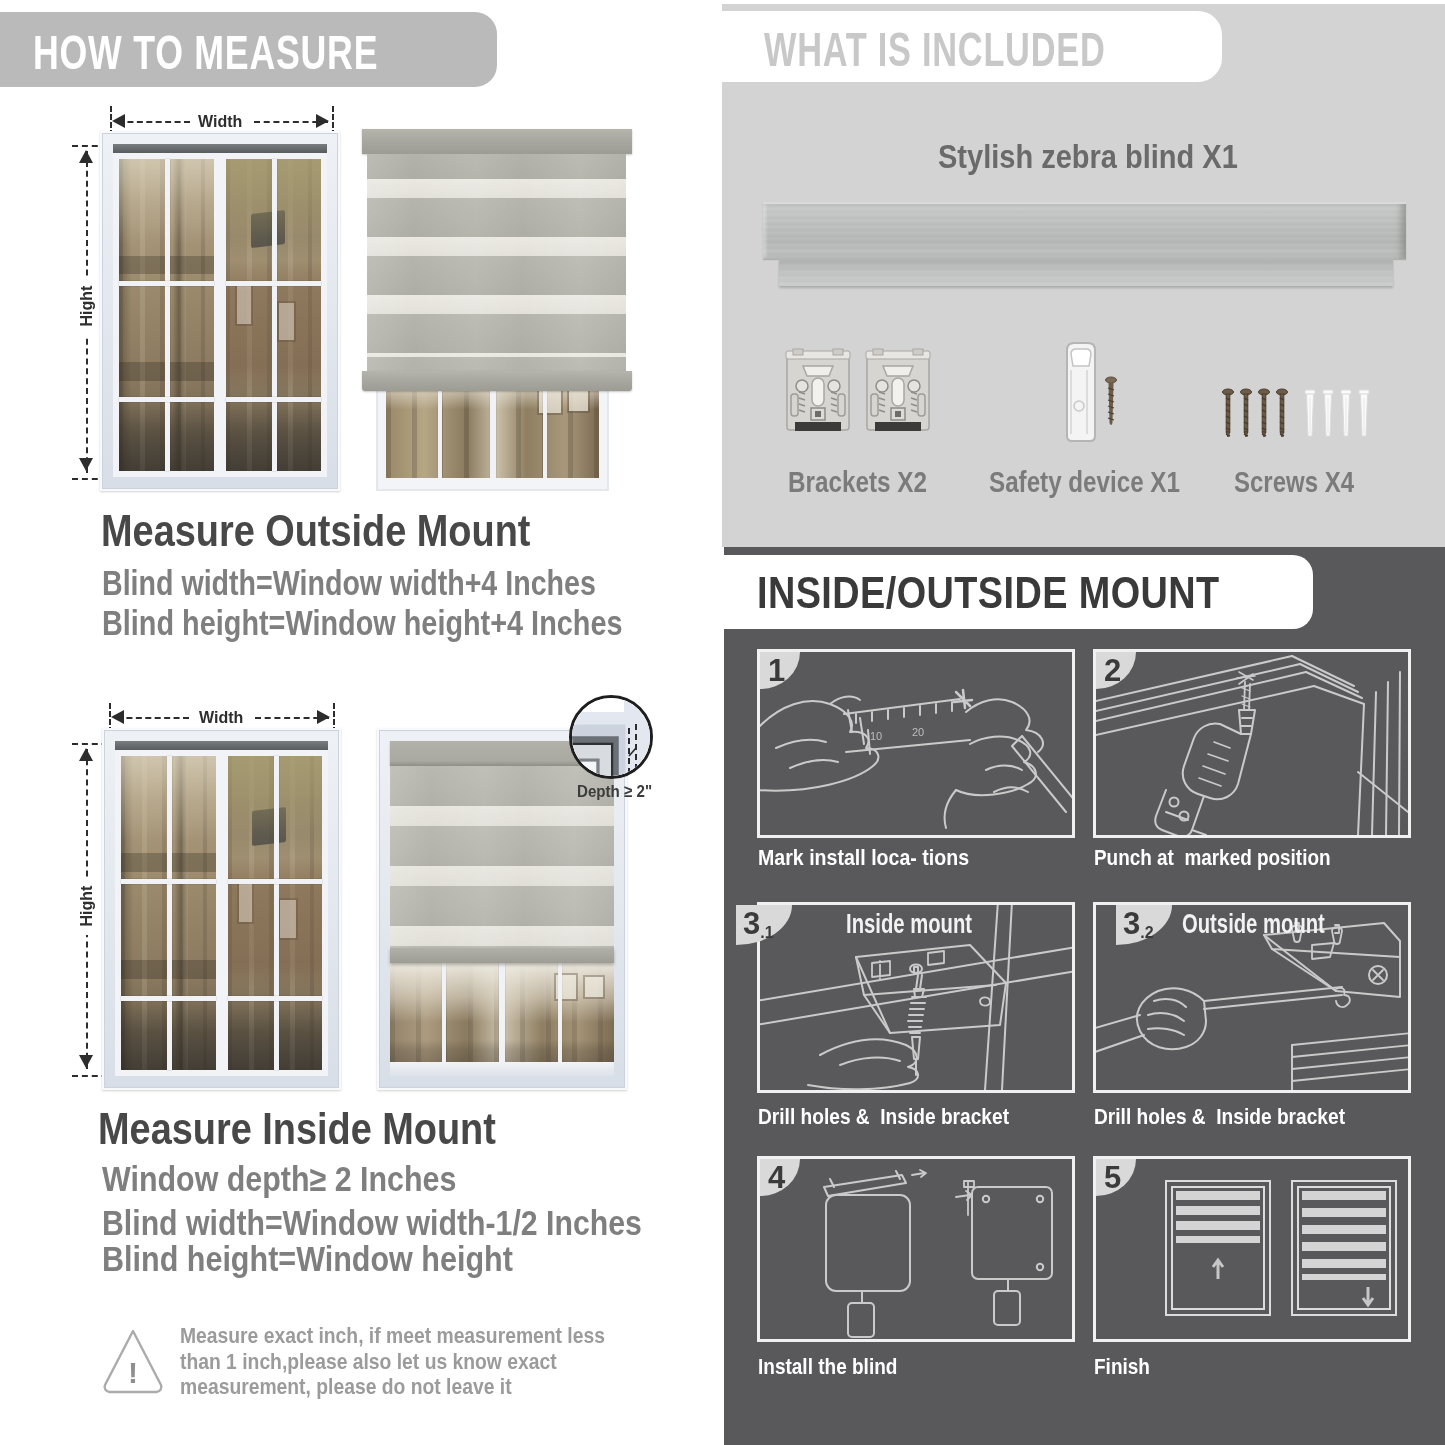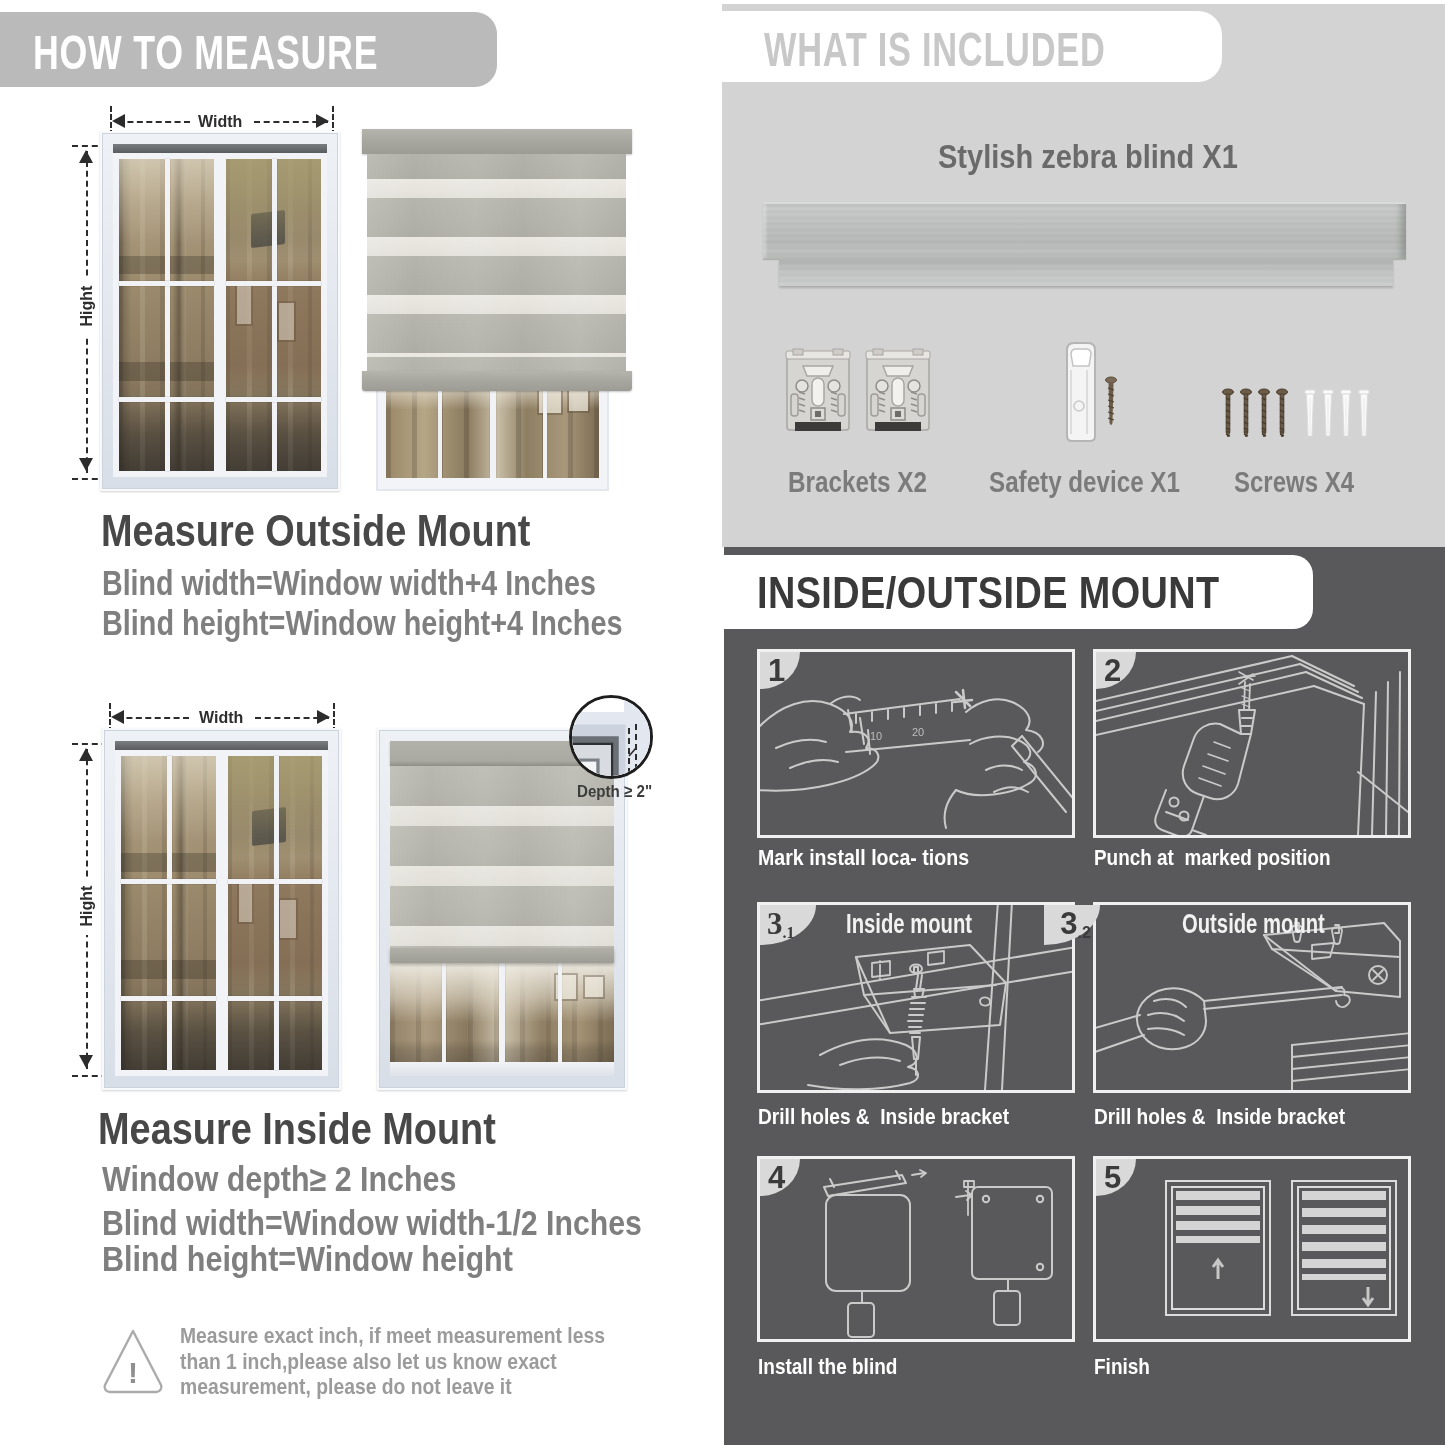--- a/index.html
+++ b/index.html
@@ -449,22 +449,22 @@
     <rect x="206" y="83" width="84" height="9"></rect>
     <rect x="206" y="100" width="84" height="9"></rect>
     <rect x="206" y="115" width="84" height="6"></rect>
   </g>
   <path d="M272 128 l0 18 m-5 -7 l5 7 l5 -7" stroke="#c6c6c6" stroke-width="3"></path>
 </svg>
 </div>
 
 <div class="badge" style="left:760px;top:652px;width:40px;height:37px;font-size:31px;padding:1px 0 0 8px;box-sizing:border-box;">1</div>
 <div class="badge" style="left:1096px;top:652px;width:40px;height:37px;font-size:31px;padding:1px 0 0 8px;box-sizing:border-box;">2</div>
-<div class="badge" style="left:760px;top:905px;width:56px;height:40px;font-size:31px;padding:1px 0 0 7px;box-sizing:border-box;font-family:Liberation Serif, serif;">3<span style="font-size:16px;position:relative;top:4px;">.1</span></div>
-<div class="badge" style="left:1044px;top:905px;width:56px;height:40px;font-size:31px;padding:1px 0 0 7px;box-sizing:border-box;text-align:center;">3<span style="font-size:16px;position:relative;top:4px;">.2</span></div>
+<div class="badge" style="left:736px;top:905px;width:56px;height:40px;font-size:31px;padding:1px 0 0 7px;box-sizing:border-box;">3<span style="font-size:16px;position:relative;top:4px;">.1</span></div>
+<div class="badge" style="left:1116px;top:905px;width:56px;height:40px;font-size:31px;padding:1px 0 0 7px;box-sizing:border-box;">3<span style="font-size:16px;position:relative;top:4px;">.2</span></div>
 <div class="badge" style="left:760px;top:1159px;width:40px;height:37px;font-size:31px;padding:1px 0 0 8px;box-sizing:border-box;">4</div>
 <div class="badge" style="left:1096px;top:1159px;width:40px;height:37px;font-size:31px;padding:1px 0 0 8px;box-sizing:border-box;">5</div>
 
 <div class="ptitle" style="left:846px;top:909px;">Inside mount</div>
 <div class="ptitle" style="left:1182px;top:909px;">Outside mount</div>
 
 <div class="cap" id="cp1" style="left:758px;top:845px;transform:scaleX(.89);">Mark install loca- tions</div>
 <div class="cap" id="cp2" style="left:1094px;top:845px;transform:scaleX(.86);">Punch at&nbsp; marked position</div>
 <div class="cap" id="cp3" style="left:758px;top:1104px;transform:scaleX(.87);">Drill holes &amp;&nbsp; Inside bracket</div>
 <div class="cap" style="left:1094px;top:1104px;transform:scaleX(.87);">Drill holes &amp;&nbsp; Inside bracket</div>

